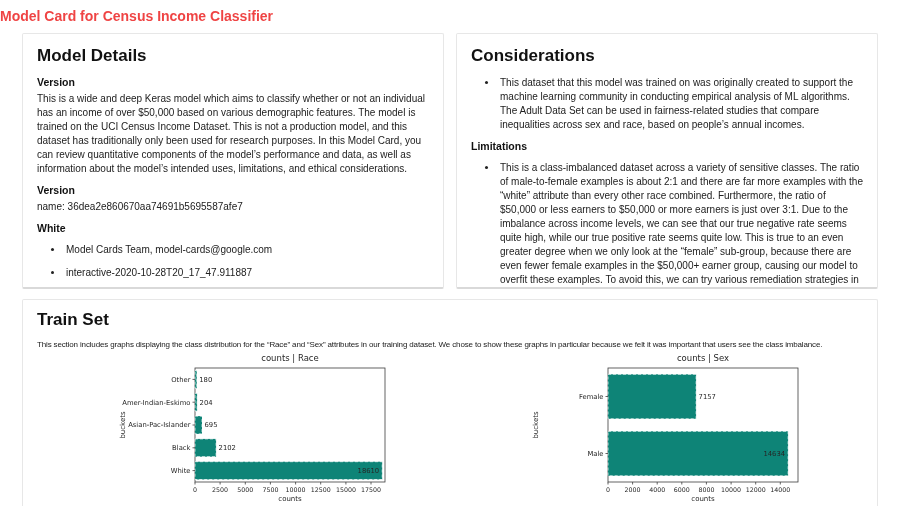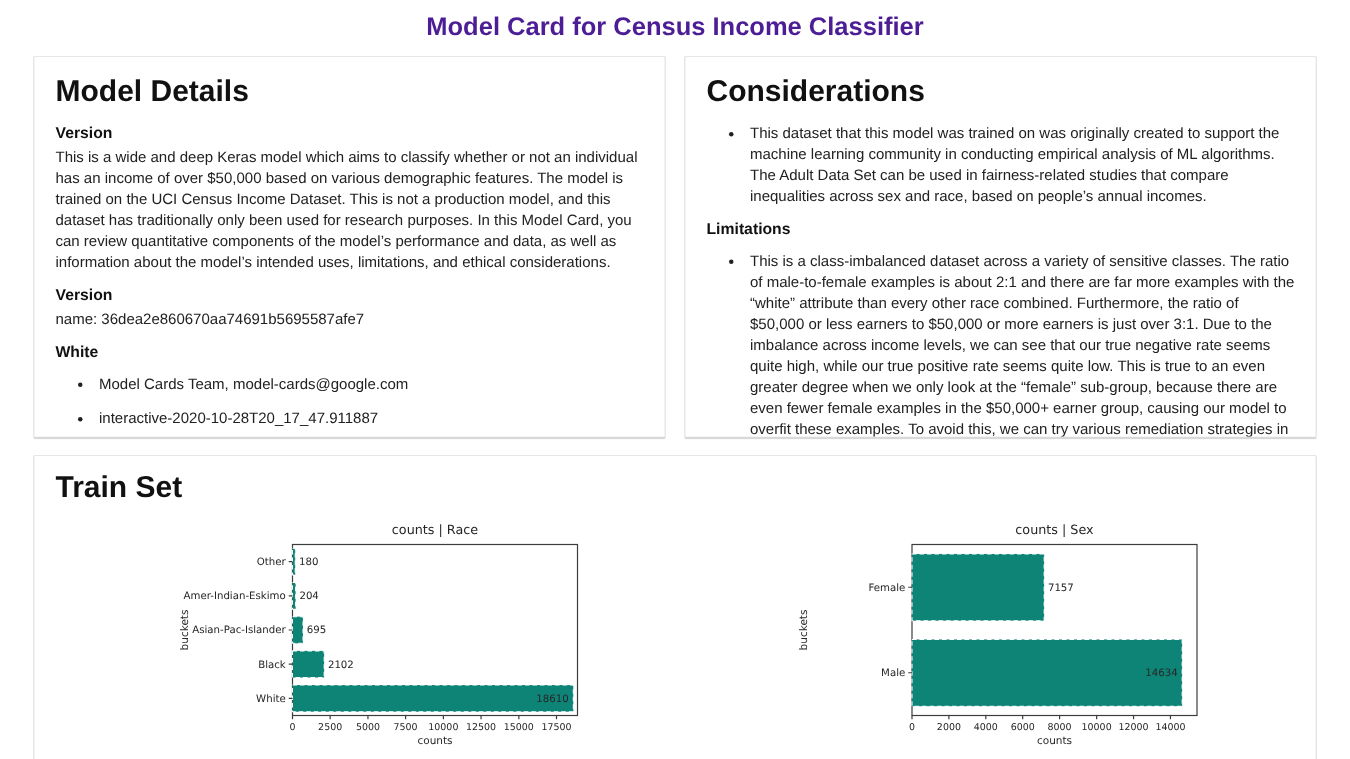--- a/index.html
+++ b/index.html
@@ -4,42 +4,42 @@
 <style>
   * { box-sizing: border-box; margin: 0; padding: 0; }
   html, body {
     width: 900px; height: 506px;
     background: #ffffff;
     font-family: "Liberation Sans", sans-serif;
     color: #212121;
     overflow: hidden;
   }
   .page-title {
-    font-size: 17px;
+    font-size: 14px;
     font-weight: bold;
-    text-align: center;
-    color: #4c1d95;
+    text-align: left;
+    color: #ef4444;
     margin: 8px 0 9px;
   }
   .row {
     display: flex;
     gap: 12px;
     margin: 0 22px;
   }
   .card {
     background: #fff;
     border: 1px solid #e7e7e7;
     border-bottom: 2px solid #d9d9d9;
     border-radius: 2px;
     padding: 12px 14px;
   }
   .card.half { flex: 1 1 0; height: 256px; overflow: hidden; }
   .card.train { margin: 10px 22px 0; height: 212px; overflow: hidden; padding-top: 10px; }
   .card h2 {
-    font-size: 20px;
+    font-size: 17px;
     font-weight: bold;
     color: #111;
     margin: 0 0 10px;
   }
   .card h3 {
     font-size: 10.5px;
     font-weight: bold;
     color: #111;
     margin: 8px 0 4px;
   }
@@ -104,20 +104,21 @@
     <ul>
       <li>This is a class-imbalanced dataset across a variety of sensitive classes. The ratio of male-to-female examples is about 2:1 and there are far more examples with the “white” attribute than every other race combined. Furthermore, the ratio of $50,000 or less earners to $50,000 or more earners is just over 3:1. Due to the imbalance across income levels, we can see that our true negative rate seems quite high, while our true positive rate seems quite low. This is true to an even greater degree when we only look at the “female” sub-group, because there are even fewer female examples in the $50,000+ earner group, causing our model to overfit these examples. To avoid this, we can try various remediation strategies in future iterations (e.g. undersampling, hyperparameter tuning, etc), but we may not be able to fix all of the fairness issues.</li>
     </ul>
 
   </section>
 
 </div>
 
 <section class="card train">
   <h2>Train Set</h2>
+  <div class="train-desc">This section includes graphs displaying the class distribution for the “Race” and “Sex” attributes in our training dataset. We chose to show these graphs in particular because we felt it was important that users see the class imbalance.</div>
 
   <div class="charts-row">
     <div class="chart-half">
       <div class="chart-box">
           <svg width="320" height="158" viewBox="0 0 320 158">
             <text x="173" y="9" text-anchor="middle" font-size="8.5">counts | Race</text>
             <text x="8" y="73" text-anchor="middle" font-size="7" transform="rotate(-90 8 73)">buckets</text>
             <rect x="78" y="16" width="190" height="114" fill="none" stroke="#3c3c3c" stroke-width="0.8"></rect>
             <rect x="78" y="18.5" width="1.8" height="17.8" fill="#0e8477" stroke="#ffffff" stroke-width="0.7" stroke-dasharray="3 2"></rect>
             <line x1="75.5" y1="27.4" x2="78" y2="27.4" stroke="#3c3c3c" stroke-width="0.8"></line>

